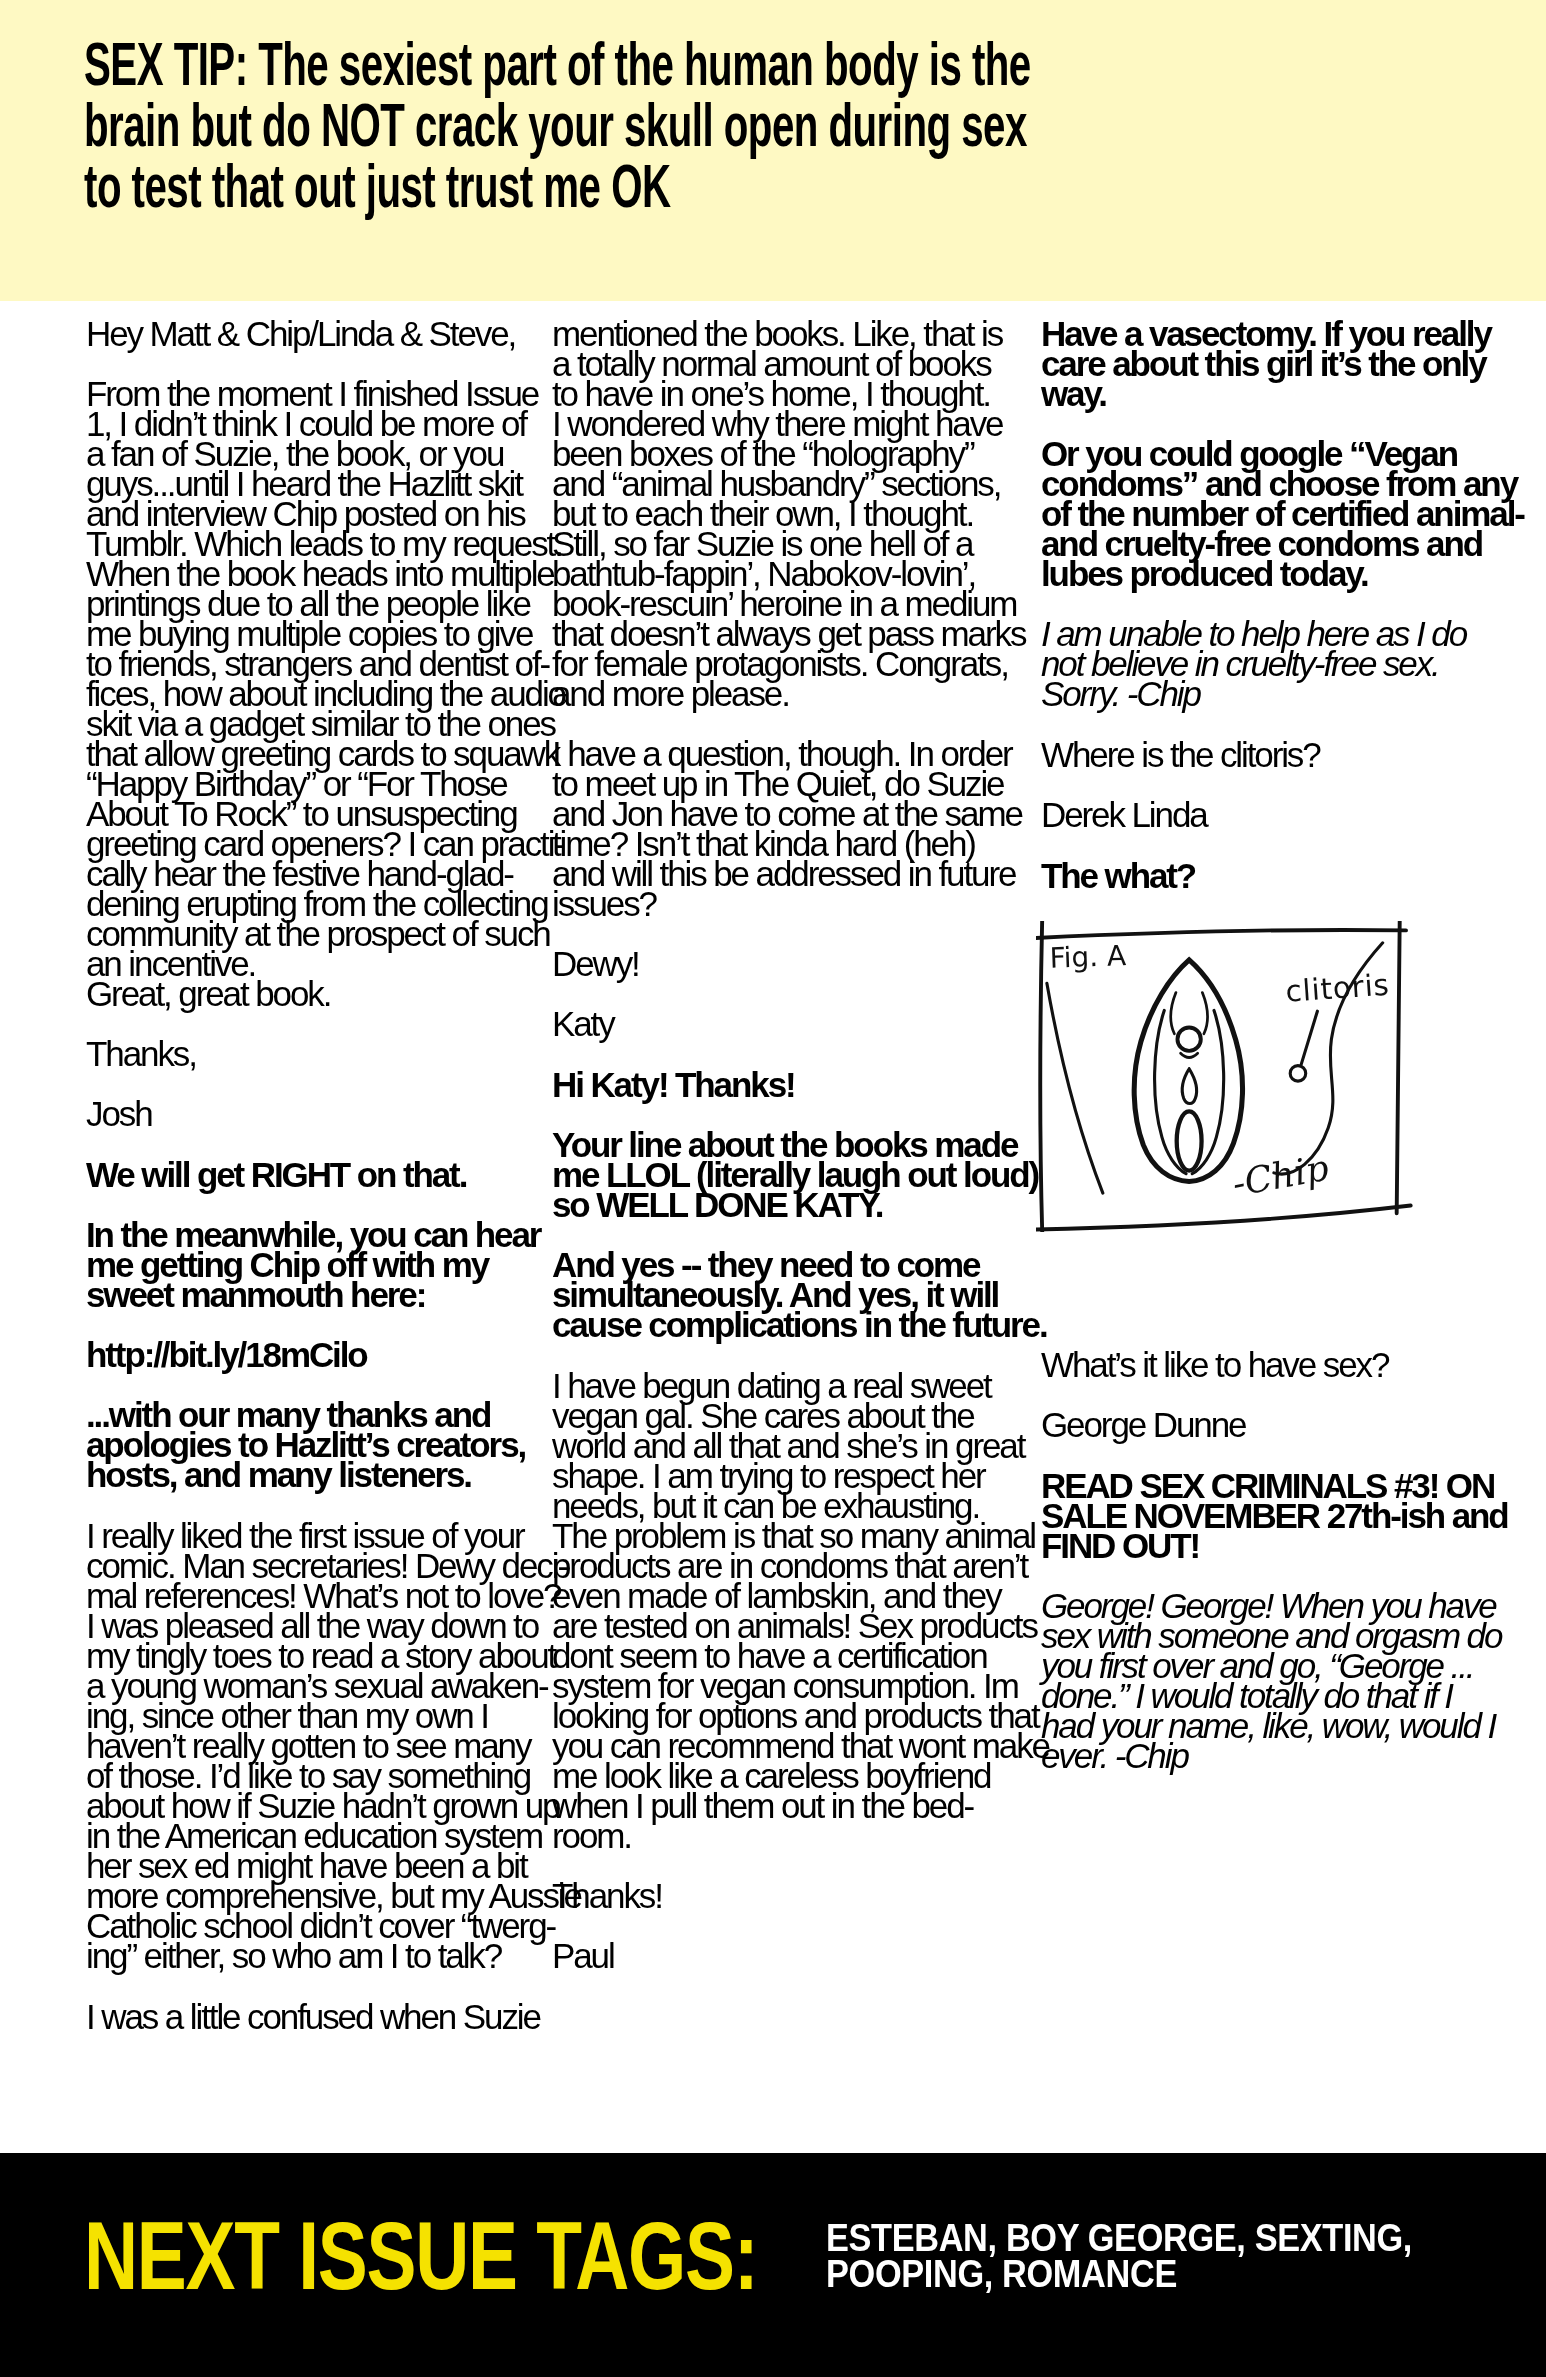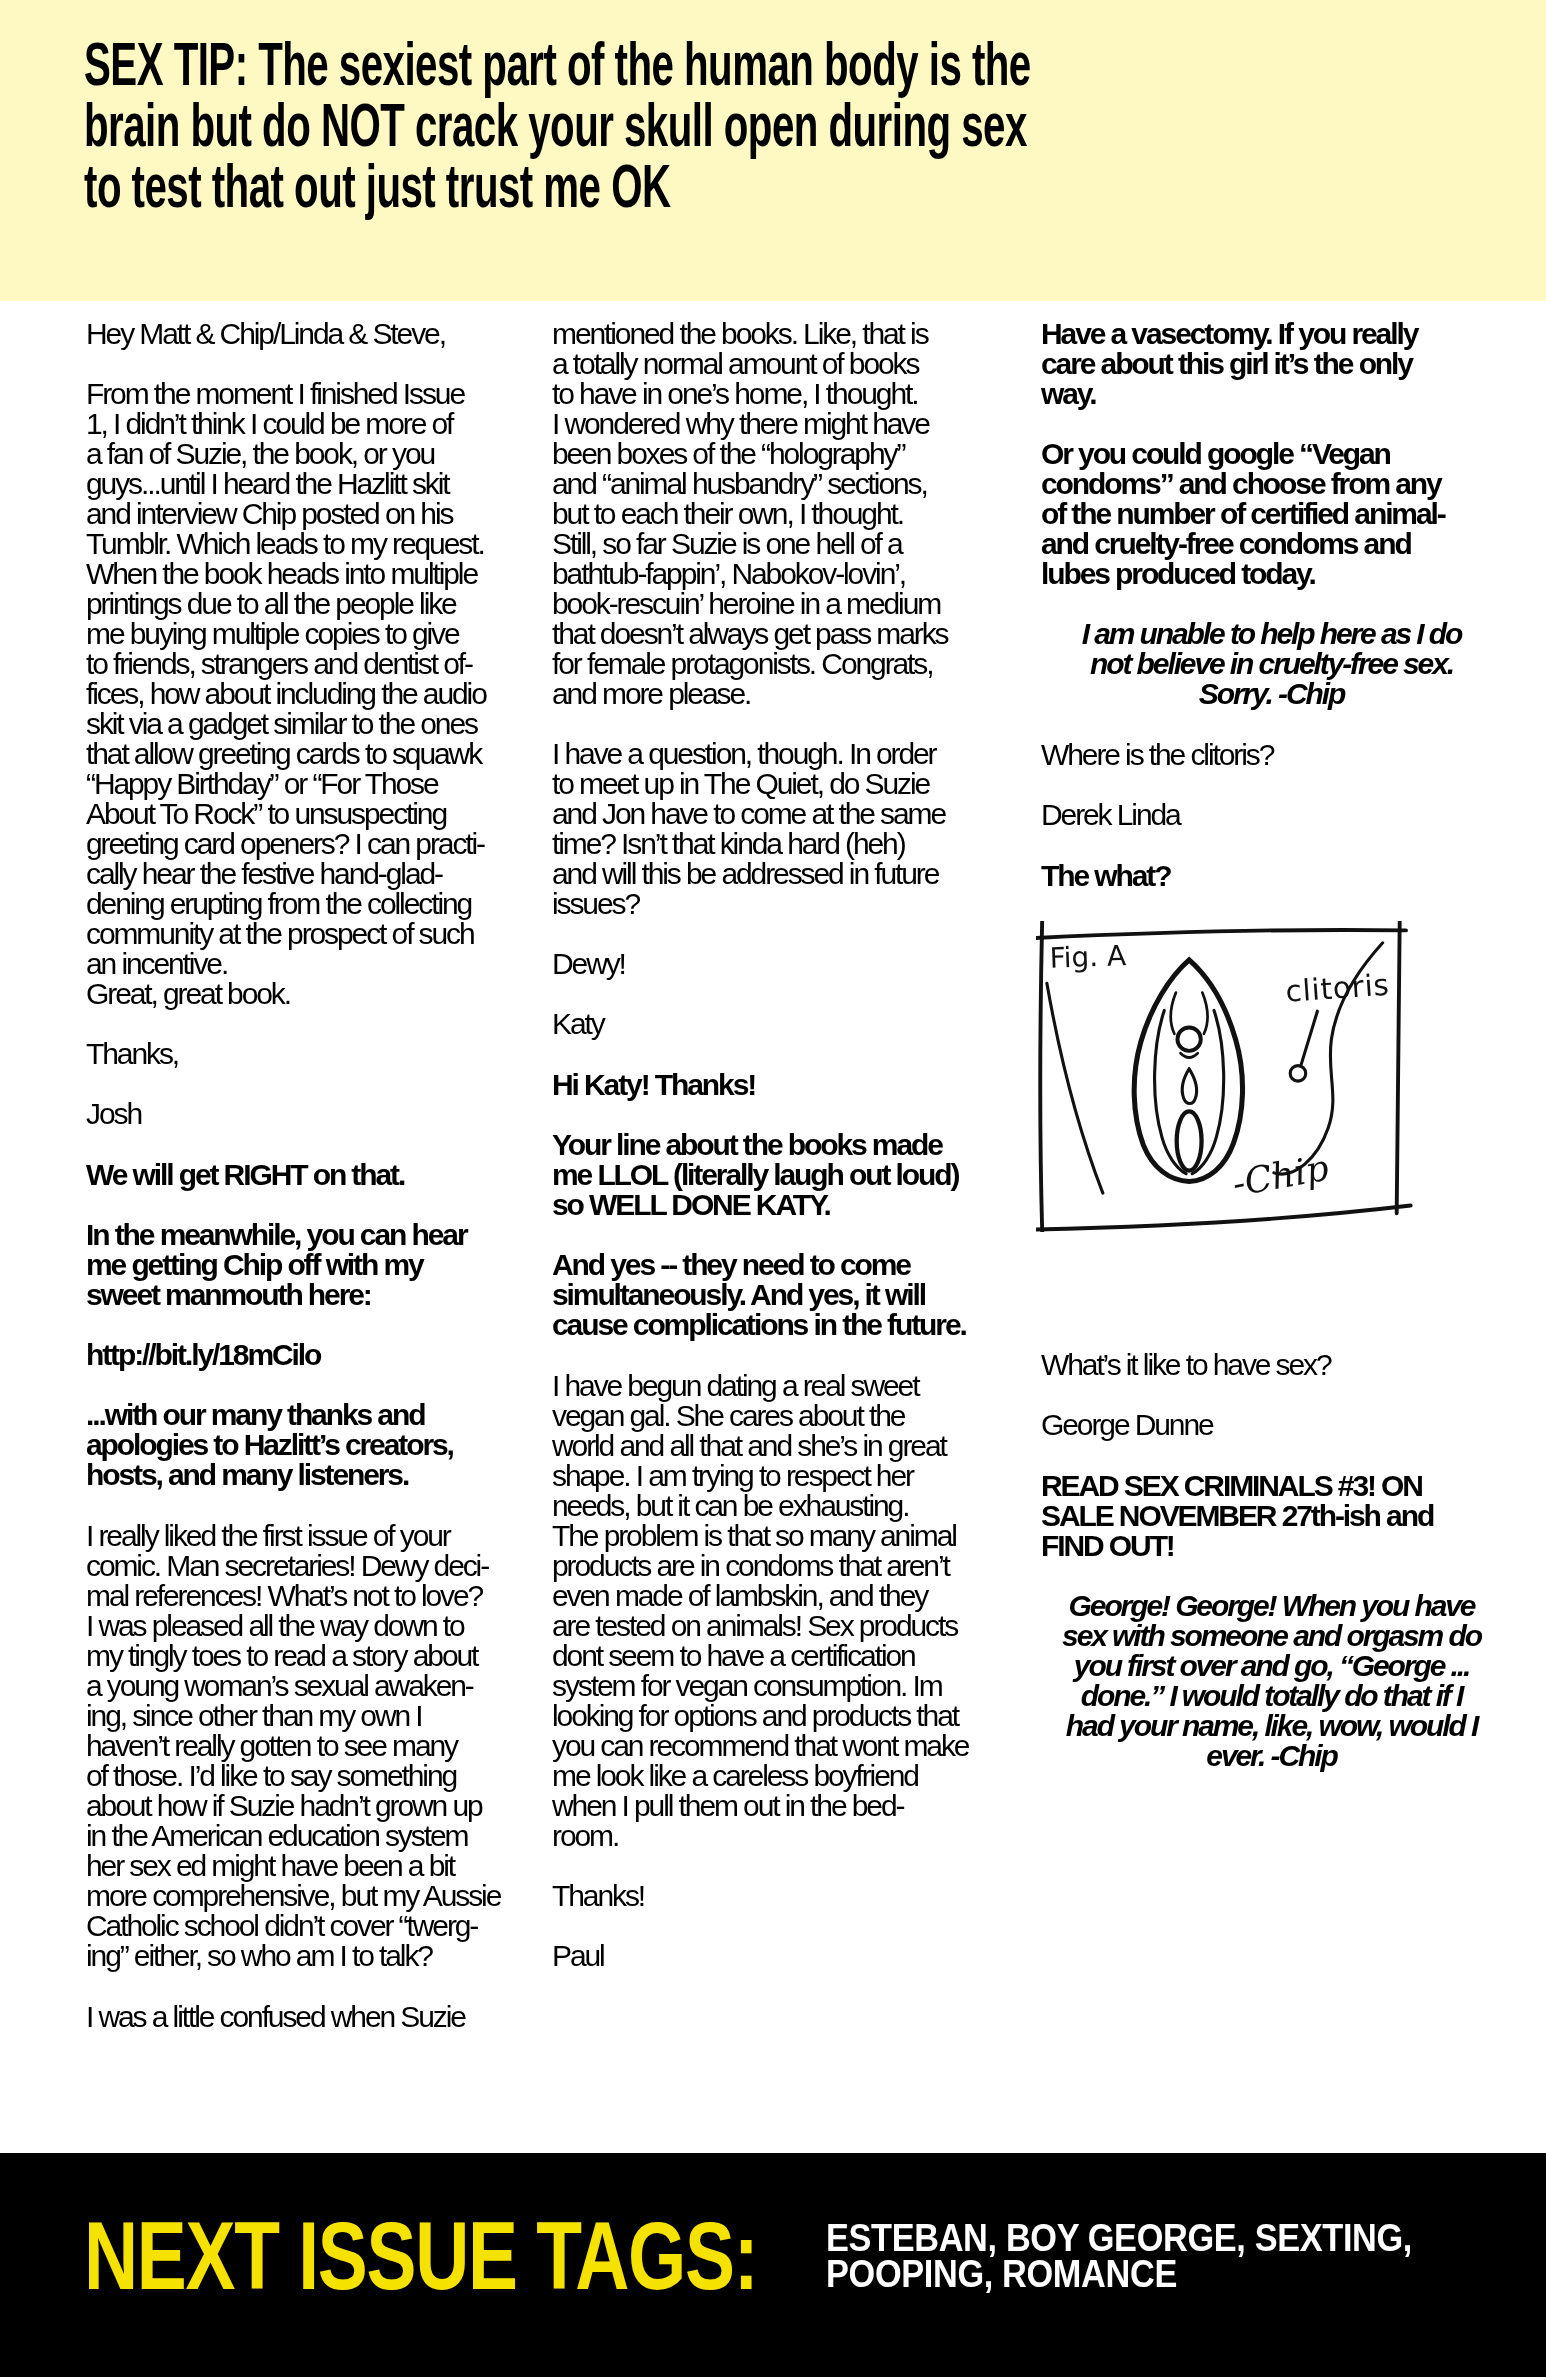--- a/index.html
+++ b/index.html
@@ -21,25 +21,25 @@
     letter-spacing:-0.8px; white-space:pre-line; color:#000;
     transform:scaleX(0.66); transform-origin:0 0;
   }
 
   
   .col { position:absolute; top:319px; width:461px; }
   .col-1 { left:86px; }
   .col-2 { left:552px; }
   .col-3 { left:1041px; }
   .par {
-    font-size:30px; line-height:30px; letter-spacing:-2.1px;
+    font-size:35px; line-height:30px; letter-spacing:-2.1px;
     white-space:pre; margin:0 0 30px 0; color:#000;
   }
   .bold { font-weight:bold; }
-  .bolditalic { font-weight:bold; font-style:italic;text-align:center; }
+  .bolditalic { font-weight:normal; font-style:italic; }
   .gap-big { margin-top:31px; }
 
   
   .figure-wrap {
     position:relative; width:377px; height:311px;
     margin:19.4px 0 118px -4.7px;
   }
 
   
   .bottom-banner {

